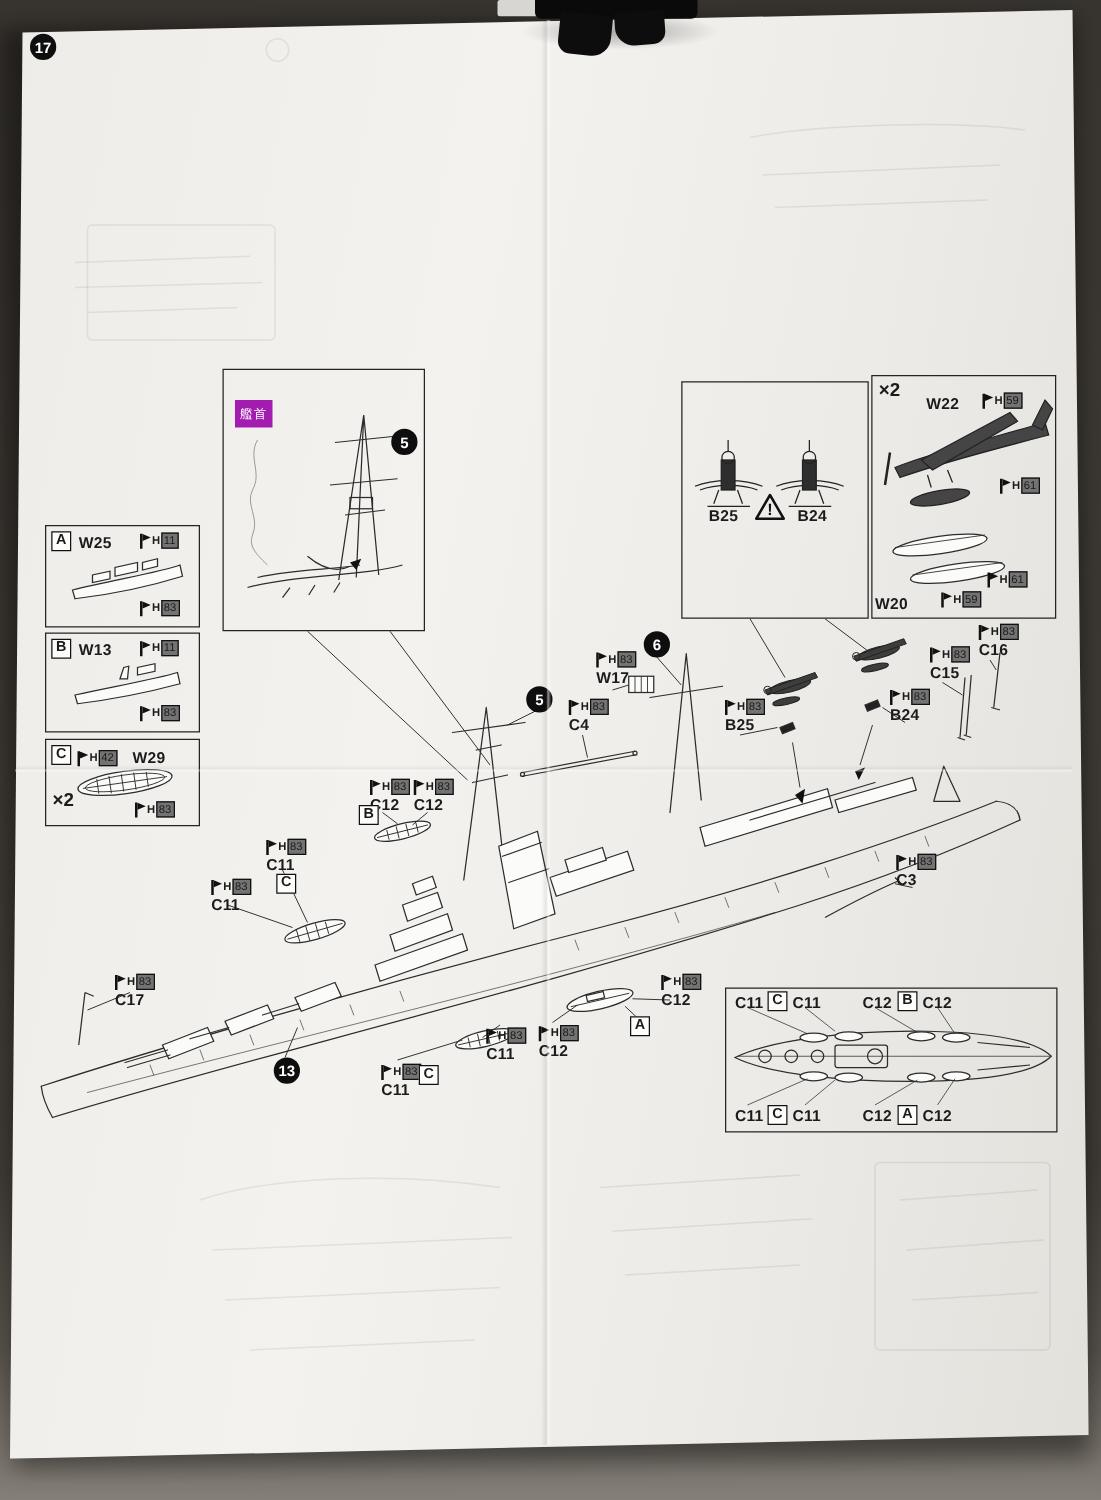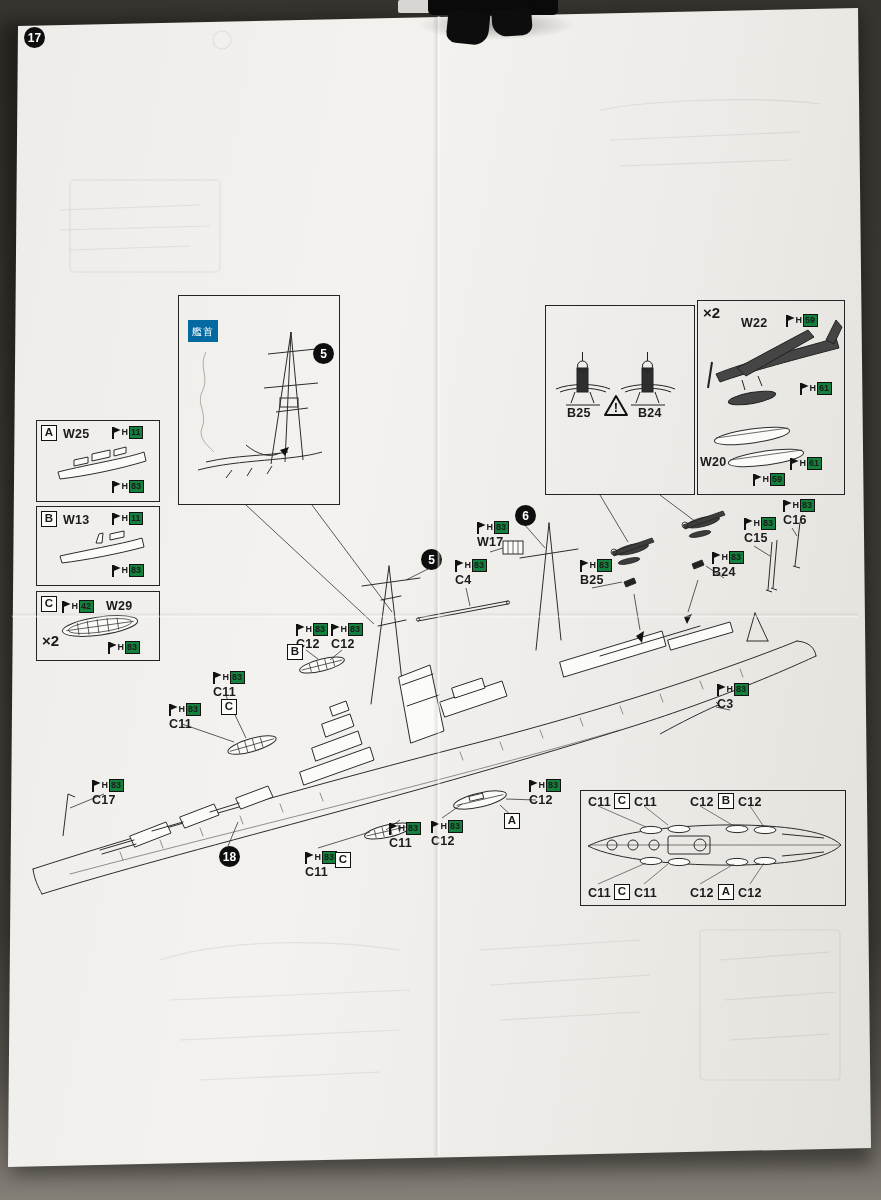--- a/index.html
+++ b/index.html
@@ -20,28 +20,28 @@
   .box{position:absolute;border:1.5px solid #242424;}
   .plabel{position:absolute;font-size:12.5px;font-weight:bold;line-height:1;letter-spacing:0.2px;text-align:center;}
   .code{font-size:12.5px;font-weight:bold;line-height:1;letter-spacing:0.2px;}
   .callout{position:absolute;display:flex;flex-direction:column;gap:2px;align-items:flex-start;}
   .ph{display:inline-flex;align-items:center;line-height:1;}
   .flagicon{display:inline-block;position:relative;width:9px;height:12px;}
   .flagicon::before{content:"";position:absolute;left:0;top:0;width:1.6px;height:12px;background:#111;}
   .flagicon::after{content:"";position:absolute;left:1.6px;top:0.5px;width:7px;height:6.5px;background:#111;
     clip-path:polygon(0 0,100% 45%,0 92%);}
   .phletter{font-size:9px;font-weight:bold;margin:0 0.5px 0 0.5px;}
-  .phnum{border:1px solid #111;background:#15803d;font-size:9px;font-weight:bold;
+  .phnum{border:1px solid #111;background:#737373;font-size:9px;font-weight:normal;
     padding:0 1.5px;line-height:11px;display:inline-block;}
   .boxletter{position:absolute;width:16px;height:16px;border:1.5px solid #111;background:#fdfdfc;
     display:flex;align-items:center;justify-content:center;font-size:11.5px;font-weight:bold;line-height:1;}
   .circ{position:absolute;width:21px;height:21px;border-radius:50%;background:#0e0e0e;color:#fff;
     display:flex;align-items:center;justify-content:center;font-size:12px;font-weight:bold;line-height:1;}
   .mult{position:absolute;font-size:15px;font-weight:bold;line-height:1;}
-  .bowflag{position:absolute;background:#0369a1;color:#fff;font-size:10px;line-height:1.1;
+  .bowflag{position:absolute;background:#a21caf;color:#fff;font-size:10px;line-height:1.1;
     display:flex;align-items:center;justify-content:center;padding:3px 4px;letter-spacing:1px;min-width:26px;min-height:22px;}
   .crease-v{position:absolute;left:433px;top:16px;width:8px;height:1140px;pointer-events:none;
     background:linear-gradient(90deg,rgba(0,0,0,0) 0%,rgba(0,0,0,0.07) 38%,rgba(110,100,90,0.12) 52%,rgba(255,255,255,0.55) 68%,rgba(0,0,0,0) 100%);}
   .crease-h{position:absolute;left:12px;top:612px;width:846px;height:6px;pointer-events:none;
     background:linear-gradient(180deg,rgba(0,0,0,0) 0%,rgba(0,0,0,0.05) 45%,rgba(255,255,255,0.4) 75%,rgba(0,0,0,0) 100%);}
   .clip-shadow{position:absolute;left:416px;top:10px;width:160px;height:30px;
     background:radial-gradient(ellipse at center,rgba(0,0,0,0.30),rgba(0,0,0,0) 70%);}
   .clip-cap{position:absolute;left:398px;top:0;width:36px;height:13px;background:#d8d6d2;border-radius:2px;}
   .clip-bar{position:absolute;left:428px;top:0;width:130px;height:15px;background:#0a0a0a;border-radius:0 0 5px 5px;}
   .clip-prong{position:absolute;background:#0d0d0d;}
@@ -320,35 +320,35 @@
   <span class="ph abs" style="left:786px;top:314px">
       <i class="flagicon"></i>
       <span class="phletter">H</span>
       <span class="phnum">59</span>
     </span>
   <span class="ph abs" style="left:800px;top:382px">
       <i class="flagicon"></i>
       <span class="phletter">H</span>
       <span class="phnum">61</span>
     </span>
-  <span class="plabel" style="left:700px;top:456px">W20</span>
+  <span class="plabel" style="left:700px;top:477px">W20</span>
   <span class="ph abs" style="left:753px;top:473px">
       <i class="flagicon"></i>
       <span class="phletter">H</span>
       <span class="phnum">59</span>
     </span>
   <span class="ph abs" style="left:790px;top:457px">
       <i class="flagicon"></i>
       <span class="phletter">H</span>
       <span class="phnum">61</span>
     </span>
 
   <div class="circ" style="left:421px;top:549px">5</div>
   <div class="circ" style="left:515px;top:505px">6</div>
-  <div class="circ" style="left:219px;top:846px">18</div>
+  <div class="circ" style="left:219px;top:846px">13</div>
 
   <div class="callout" style="left:477px;top:521px">
     <span class="ph">
         <i class="flagicon"></i>
         <span class="phletter">H</span>
         <span class="phnum">83</span>
       </span>
     <span class="code">W17</span>
   </div>
   <div class="callout" style="left:455px;top:559px">

